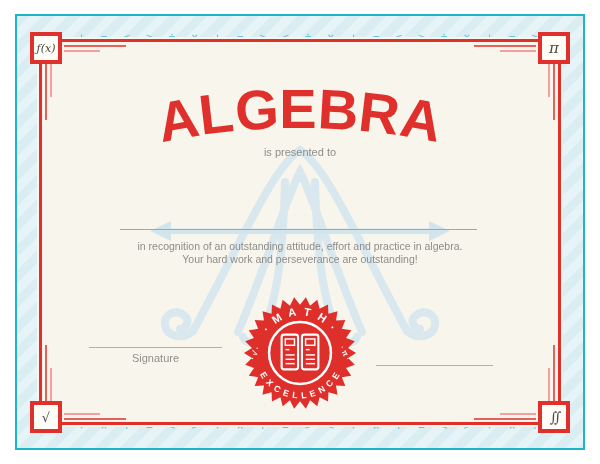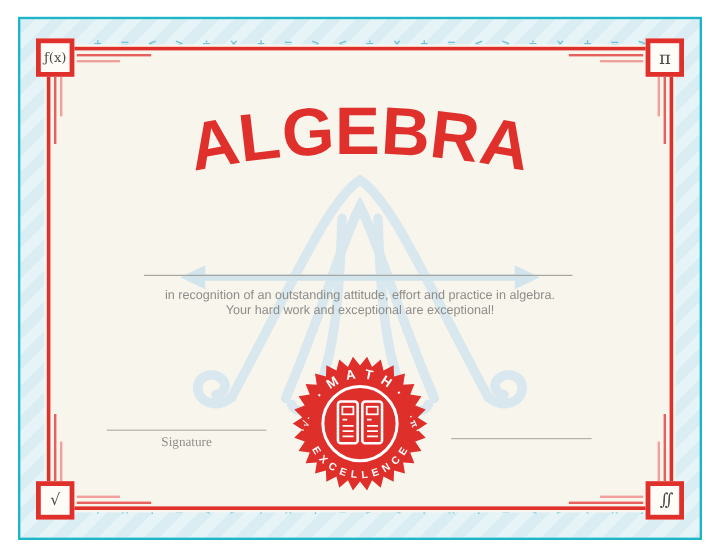--- a/index.html
+++ b/index.html
@@ -19,21 +19,21 @@
              letter-spacing:1px;word-spacing:1px;text-align:center;}
   .strip-left{left:17px;}
   .strip-right{right:17px;}
   
   .inner{position:absolute;left:37px;top:37px;right:37px;bottom:37px;background:#f8f5ed;}
   .redframe{position:absolute;left:39px;top:39px;right:39px;bottom:39px;
             border:3px solid #e0302c;}
   
   .cbox{position:absolute;width:24px;height:24px;background:#fdfcf7;border:4px solid #e0302c;
         display:flex;align-items:center;justify-content:center;z-index:5;
-        color:#4a4947;font-family:"DejaVu Serif",serif;}
+        color:#4a4947;font-family:"DejaVu Serif",serif;font-style:italic;}
   .cbox.tl{left:30px;top:32px;font-size:11px;}
   .cbox.tr{right:30px;top:32px;font-size:15px;}
   .cbox.bl{left:30px;bottom:31px;font-size:13px;font-style:normal;}
   .cbox.br{right:30px;bottom:31px;font-size:14px;letter-spacing:-3px;}
   
   .cl{position:absolute;z-index:4;}
   .cl.d{background:#e8605b;}
   .cl.l{background:#f2a09b;}
   
   .wm{position:absolute;left:0;top:0;z-index:1;pointer-events:none;}
@@ -41,21 +41,21 @@
   .kicker{top:69px;font-size:11px;letter-spacing:.2px;}
   .title{top:85px;height:62px;color:#e0302c;font-weight:bold;font-size:56px;
          letter-spacing:1px;line-height:56px;}
   .title span{display:inline-block;}
   .presented{top:146px;font-size:11px;}
   .name-line{position:absolute;left:120px;top:229px;width:357px;height:0;
              border-top:1px solid #a6a5a0;z-index:2;}
   .recog{top:240px;font-size:10.5px;line-height:13px;text-align:center;}
   .sigblock{position:absolute;z-index:2;color:#908f8b;font-size:11px;text-align:center;}
   .sigblock .rule{border-top:1px solid #b3b1ac;margin-bottom:4px;}
-  .sig{left:89px;top:358px;width:133px;font-family:Liberation Serif, serif;}
+  .sig{left:89px;top:347px;width:133px;}
   .date{left:376px;top:365px;width:117px;}
   .seal{position:absolute;left:242px;top:295px;z-index:3;}
 </style>
 </head>
 <body>
 
 <div class="page">
 
   <div class="band">
     <div class="sym-strip strip-top">× + = &lt; &gt; ÷ × + = &gt; &lt; ÷ × + = &lt; &gt; ÷ × + = &gt; &lt; ÷ × + = &lt; &gt; ÷ × + = &gt; &lt; ÷ × + = &lt; &gt; ÷ × + = &gt; &lt; ÷ × + = &lt; &gt; ÷ × + = &gt; &lt; ÷ × + = &lt; &gt; ÷ × + = &gt; &lt; ÷ × + = &lt; &gt; ÷ × + = &gt; &lt; ÷ × + = &lt; &gt; ÷ × + = &gt; &lt; ÷ × + = &lt; &gt; ÷ × + = &gt; &lt; ÷ × + = &lt; &gt; ÷ × + = &gt; &lt; ÷ × + = &lt; &gt; ÷ × + = &gt; &lt; ÷ × + = &lt; &gt; ÷ × + = &gt; &lt; ÷ × + = &lt; &gt; ÷ × + = &gt; &lt; ÷ × + = &lt; &gt; ÷ × + = &gt; &lt; ÷ × + = &lt; &gt; ÷ × + = &gt; &lt; ÷ × + = &lt; &gt; ÷ × + = &gt; &lt; ÷ × + = &lt; &gt; ÷ × + = &gt; &lt; ÷ × + = &lt; &gt; ÷ × + = &gt; &lt; ÷ × + = &lt; &gt; ÷ × + = &gt; &lt; ÷ × + = &lt; &gt; ÷ × + = &gt; &lt; ÷ × + = &lt; &gt; ÷ × + = &gt; &lt; ÷ × + = &lt; &gt; ÷ × + = &gt; &lt; ÷ × + = &lt; &gt; ÷ × + = &gt; &lt; ÷ × + = &lt; &gt; ÷ × + = &gt; &lt; ÷ × + = &lt; &gt; ÷ × + = &gt; &lt; ÷ × + = &lt; &gt; ÷ × + = &gt; &lt; ÷ × + = &lt; &gt; ÷ × + = &gt; &lt; ÷ × + = &lt; &gt; ÷ × + = &gt; &lt; ÷ × + = &lt; &gt; ÷ × + = &gt; &lt; ÷ × + = &lt; &gt; ÷ × + = &gt; &lt; ÷ × + = &lt; &gt; ÷ × + = &gt; &lt; ÷ × + = &lt; &gt; ÷ × + = &gt; &lt; ÷ × + = &lt; &gt; ÷ × + = &gt; &lt; ÷ × + = &lt; &gt; ÷ × + = &gt; &lt; ÷ × + = &lt; &gt; ÷ × + = &gt; &lt; ÷ × + = &lt; &gt; ÷ × + = &gt; &lt; ÷ × + = &lt; &gt; ÷ × + = &gt; &lt; ÷ × + = &lt; &gt; ÷ × + = &gt; &lt; ÷ × + = &lt; &gt; ÷ × + = &gt; &lt; ÷ × + = &lt; &gt; ÷ × + = &gt; &lt; ÷ × + = &lt; &gt; ÷ × + = &gt; &lt; ÷ × + = &lt; &gt; ÷ × + = &gt; &lt; ÷ × + = &lt; &gt; ÷ × + = &gt; &lt; ÷ × + = &lt; &gt; ÷ × + = &gt; &lt; ÷ × + = &lt; &gt; ÷ × + = &gt; &lt; ÷ × + = &lt; &gt; ÷ × + = &gt; &lt; ÷ × + = &lt; &gt; ÷ × + = &gt; &lt; ÷ × + = &lt; &gt; ÷ × + = &gt; &lt; ÷ × + = &lt; &gt; ÷ × + = &gt; &lt; ÷ × + = &lt; &gt; ÷ × + = &gt; &lt; ÷ × + = &lt; &gt; ÷ × + = &gt; &lt; ÷ × + = &lt; &gt; ÷ × + = &gt; &lt; ÷ × + = &lt; &gt; ÷ × + = &gt; &lt; ÷ × + = &lt; &gt; ÷ × + = &gt; &lt; ÷ × + = &lt; &gt; ÷ × + = &gt; &lt; ÷ × + = &lt; &gt; ÷ × + = &gt; &lt; ÷ × + = &lt; &gt; ÷ × + = &gt; &lt; ÷ × + = &lt; &gt; ÷ × + = &gt; &lt; ÷ × + = &lt; &gt; ÷ × + = &gt; &lt; ÷ × + = &lt; &gt; ÷ × + = &gt; &lt; ÷ </div>
@@ -110,26 +110,27 @@
       <path d="M315,182 C317,255 323,305 340,336 c4,7 14,9 17,1"></path>
     </g>
     <g fill="#d3e5ec" stroke="none">
       <rect x="165" y="228.5" width="270" height="5.5"></rect>
       <polygon points="150,231 171,221 171,241"></polygon>
       <polygon points="450,231 429,221 429,241"></polygon>
     </g>
   </svg>
 
   <div class="txt title"><span style="transform: translateY(7px) rotate(-10deg);">A</span><span style="transform: translateY(0.9px) rotate(-6.7deg);">L</span><span style="transform: translateY(-2.8px) rotate(-3.3deg);">G</span><span style="transform: translateY(-4px) rotate(0deg);">E</span><span style="transform: translateY(-2.8px) rotate(3.3deg);">B</span><span style="transform: translateY(0.9px) rotate(6.7deg);">R</span><span style="transform: translateY(7px) rotate(10deg);">A</span></div>
+  <div class="txt presented">is presented to</div>
 
   <div class="name-line"></div>
 
   <div class="txt recog">
     <div>in recognition of an outstanding attitude, effort and practice in algebra.</div>
-    <div>Your hard work and exceptional are exceptional!</div>
+    <div>Your hard work and perseverance are outstanding!</div>
   </div>
 
   <svg class="seal" width="116" height="116" viewBox="0 0 120 120">
     <polygon fill="#df2f2b" points="118.0,60.0 109.7,65.2 116.7,72.1 107.6,75.5 113.0,83.6 103.3,85.0 106.9,94.1 97.2,93.5 98.8,103.1 89.4,100.5 89.0,110.2 80.3,105.7 77.9,115.2 70.4,108.9 66.1,117.7 60.0,110.0 53.9,117.7 49.6,108.9 42.1,115.2 39.7,105.7 31.0,110.2 30.6,100.5 21.2,103.1 22.8,93.5 13.1,94.1 16.7,85.0 7.0,83.6 12.4,75.5 3.3,72.1 10.3,65.2 2.0,60.0 10.3,54.8 3.3,47.9 12.4,44.5 7.0,36.4 16.7,35.0 13.1,25.9 22.8,26.5 21.2,16.9 30.6,19.5 31.0,9.8 39.7,14.3 42.1,4.8 49.6,11.1 53.9,2.3 60.0,10.0 66.1,2.3 70.4,11.1 77.9,4.8 80.3,14.3 89.0,9.8 89.4,19.5 98.8,16.9 97.2,26.5 106.9,25.9 103.3,35.0 113.0,36.4 107.6,44.5 116.7,47.9 109.7,54.8"></polygon>
     <circle cx="60" cy="60" r="32" fill="none" stroke="#ffffff" stroke-width="2.6"></circle>
     <defs>
       <path id="arcTop" d="M 21,60 A 39,39 0 0 1 99,60"></path>
       <path id="arcBot" d="M 13,60 A 47,47 0 0 0 107,60"></path>
     </defs>
     <text font-size="11.5" font-weight="bold" fill="#ffffff" letter-spacing="2" font-family="Liberation Sans, sans-serif">

